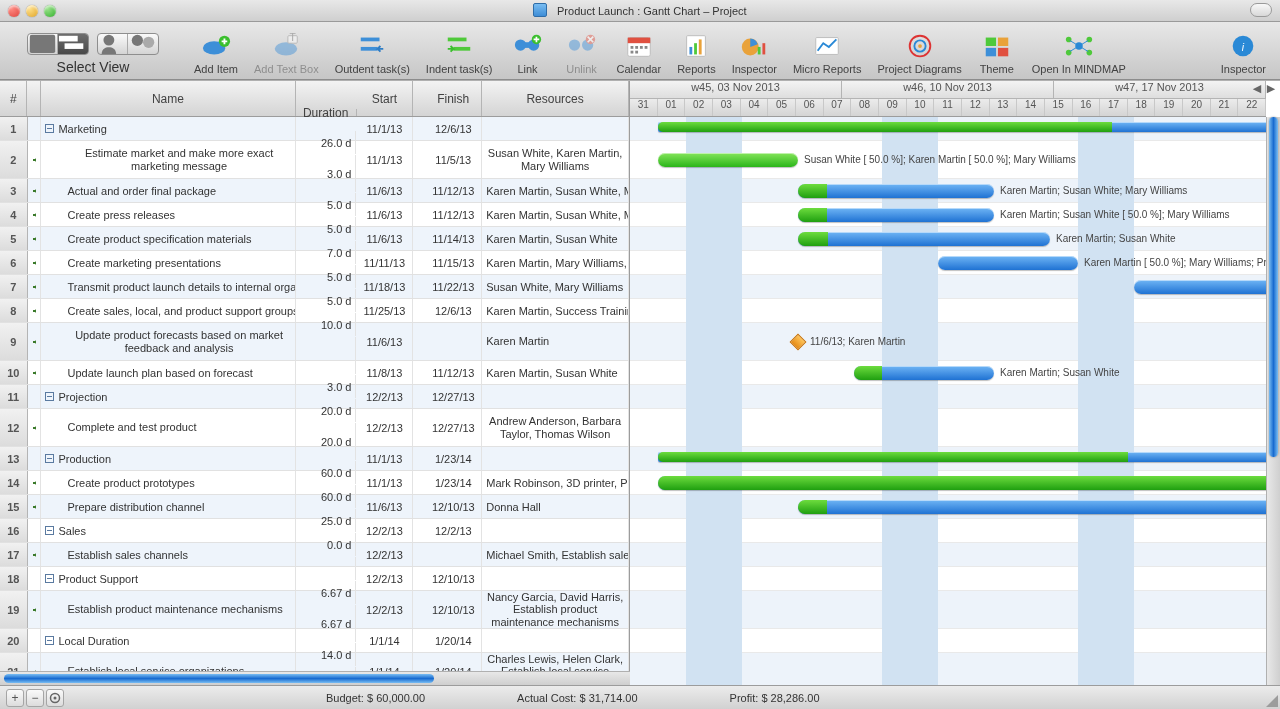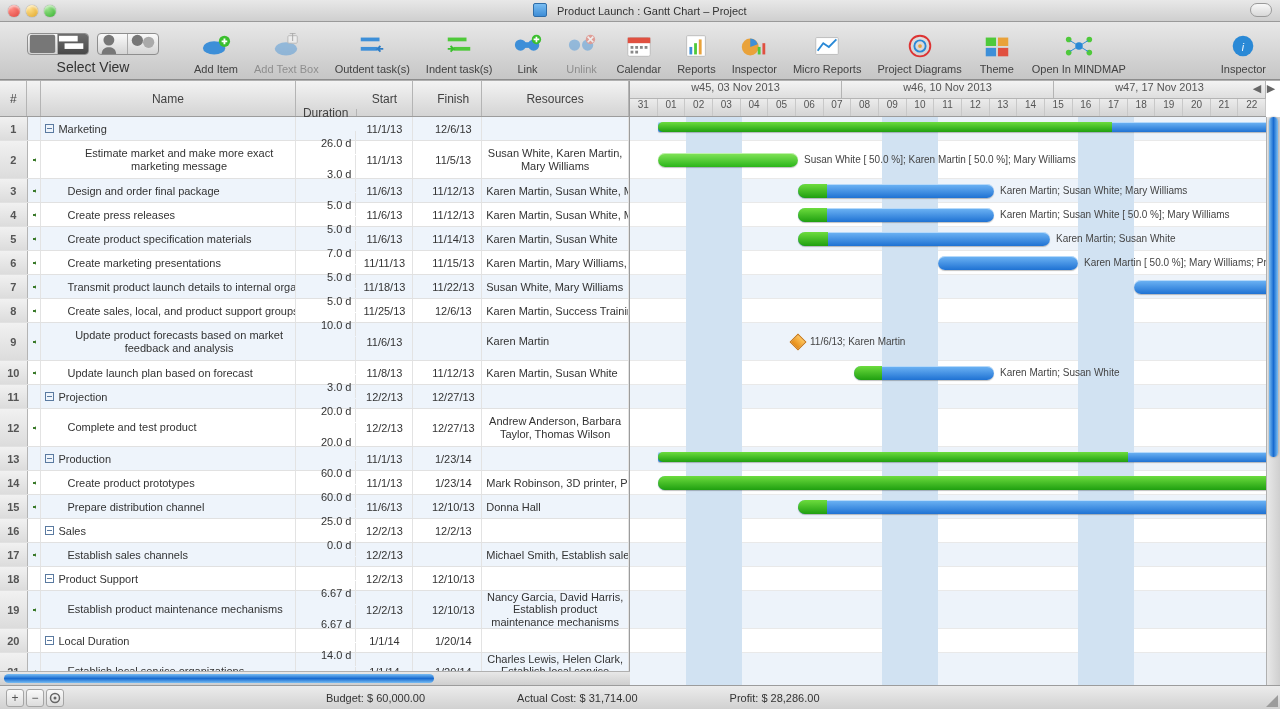--- a/index.html
+++ b/index.html
@@ -367,21 +367,21 @@
           </div>
           <div class="grow">
             <div class="c c-no">3</div>
             <div class="c c-ind">
               <svg width="10" height="10">
                 <path d="M1 5h5l-2-2m2 2-2 2" class="stroke" stroke="#7ba3cc"></path>
               </svg>
             </div>
             <div class="c c-name">
               <div class="namecell indent1">
-                <span>Design and order final package</span>
+                <span>Actual and order final package</span>
               </div>
             </div>
             <div class="c c-dur">5.0 d</div>
             <div class="c c-start">11/6/13</div>
             <div class="c c-fin">11/12/13</div>
             <div class="c c-res">Karen Martin, Susan White, Mary Williams</div>
           </div>
           <div class="grow">
             <div class="c c-no">4</div>
             <div class="c c-ind">

